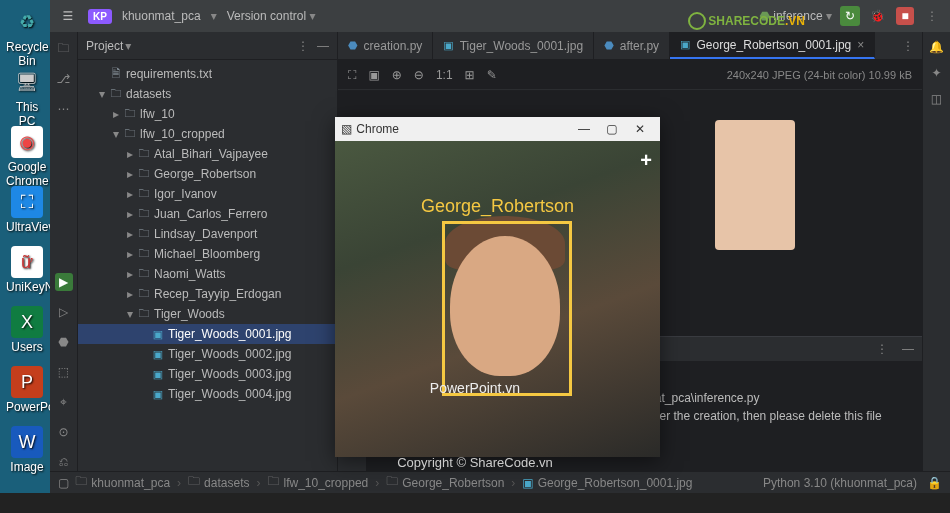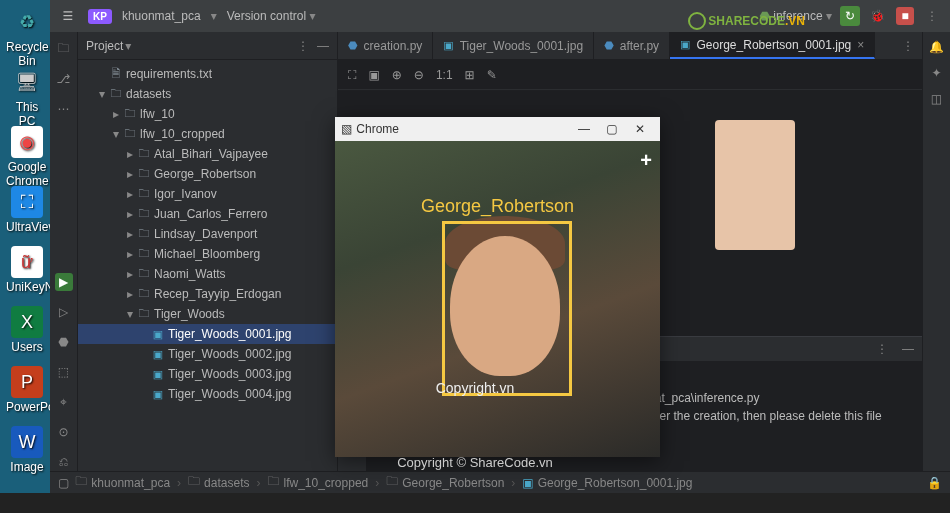--- a/index.html
+++ b/index.html
@@ -264,20 +264,21 @@
         </div>
       <div id="img-toolbar">
         <span>⛶</span>
         <span>▣</span>
         <span>⊕</span>
         <span>⊖</span>
         <span>1:1</span>
         <span>⊞</span>
         <span>✎</span>
         <span class="sp"></span>
+        <span id="img-info">240x240 JPEG (24-bit color) 10.99 kB</span>
       </div>
       <div id="img-viewer">
         <div class="skin"></div>
       </div>
 
       <div id="bottom-panel">
         <div id="bottom-rail">
           <span class="bico" style="color:#6a9955">↻</span>
           <span class="bico" style="color:#c7504b">■</span>
           <span class="bico">⋮</span>
@@ -330,20 +331,21 @@
         <span style="color: rgb(136, 136, 136);">🗀 </span>
         <span>lfw_10_cropped</span>
         <span class="sep">›</span>
         <span style="color: rgb(136, 136, 136);">🗀 </span>
         <span>George_Robertson</span>
         <span class="sep">›</span>
         <span style="color: rgb(74, 168, 201);">▣ </span>
         <span>George_Robertson_0001.jpg</span>
       </span>
     <span class="sp"></span>
+    <span>Python 3.10 (khuonmat_pca)</span>
     <span style="margin-left:10px">🔒</span>
   </div>
 </div>
 
 <div id="taskbar"></div>
 
 <div id="popup">
   <div id="popup-title">
     <span style="margin-right:4px">▧</span>
     <span>Chrome</span>
@@ -360,14 +362,14 @@
     <div class="face-box"></div>
     <div class="plus-cursor">+</div>
   </div>
 </div>
 
 <div class="wm-logo">
   <span class="gear"></span>
     <span>SHARECODE</span>
     <span style="color:#eab308">.VN</span>
 </div>
-<div class="wm-center">Copyright.vn</div>
+<div class="wm-center">PowerPoint.vn</div>
 <div class="wm-bottom">Copyright © ShareCode.vn</div>
 
 </body></html>

